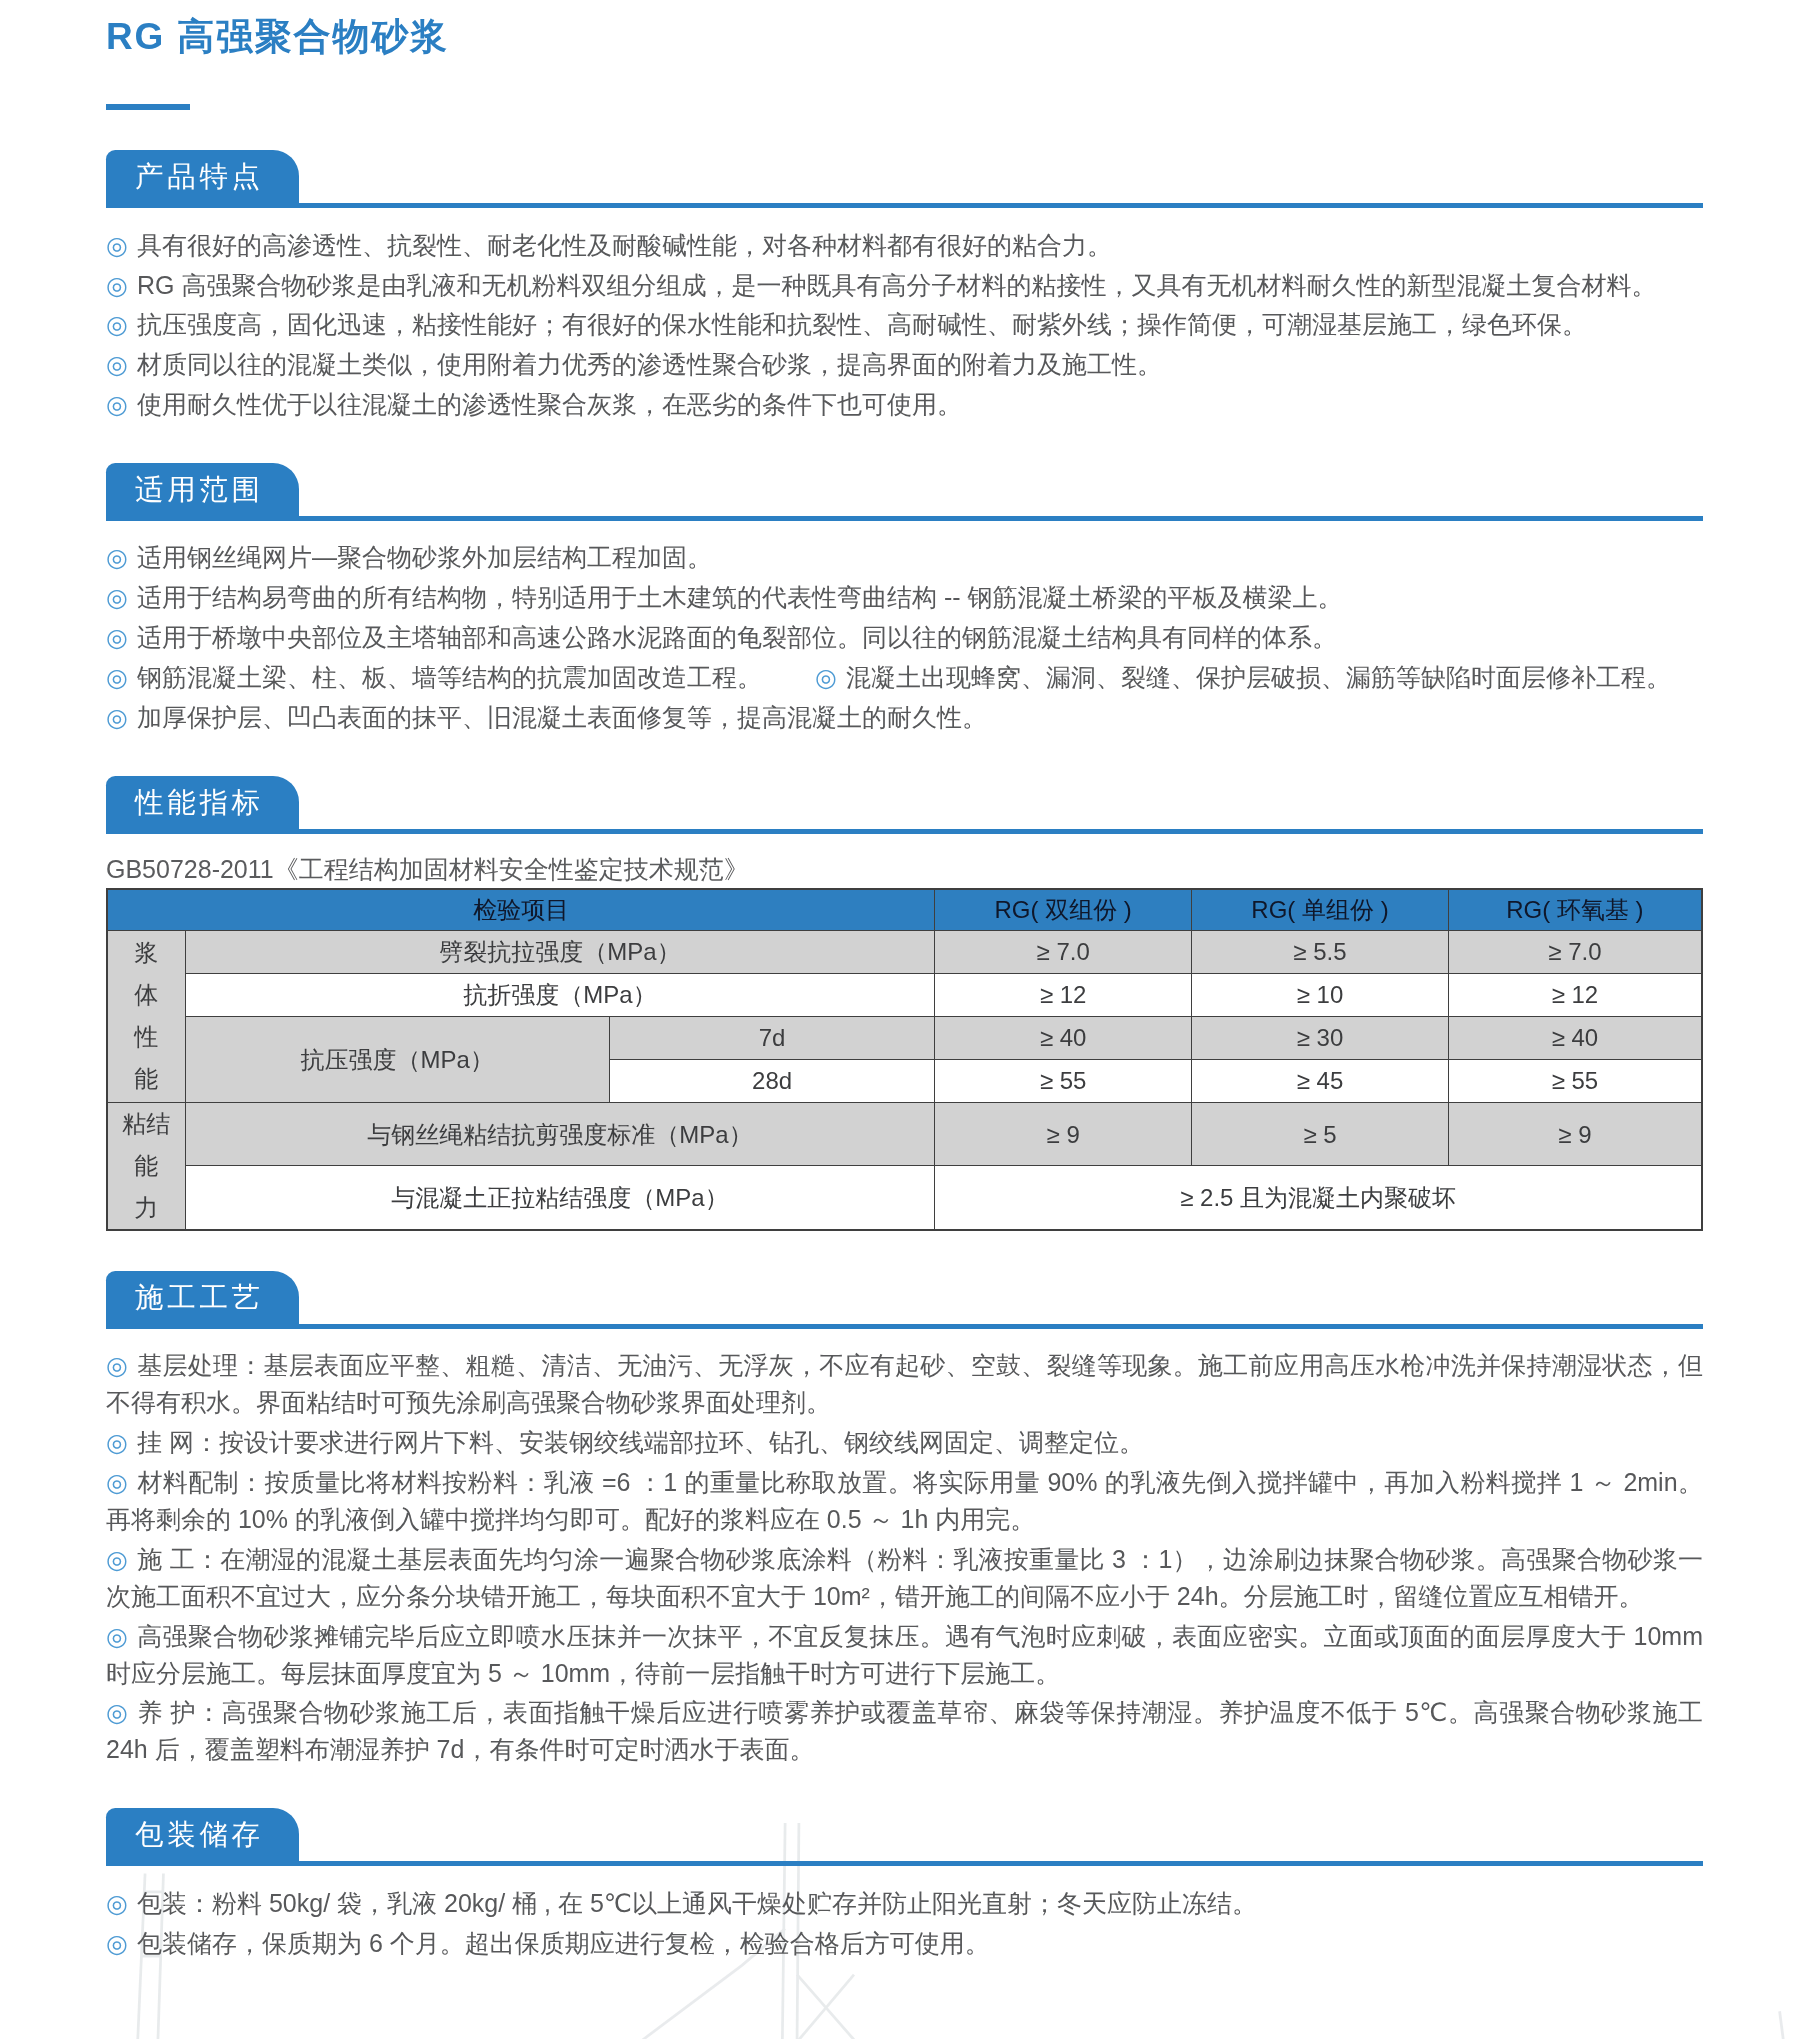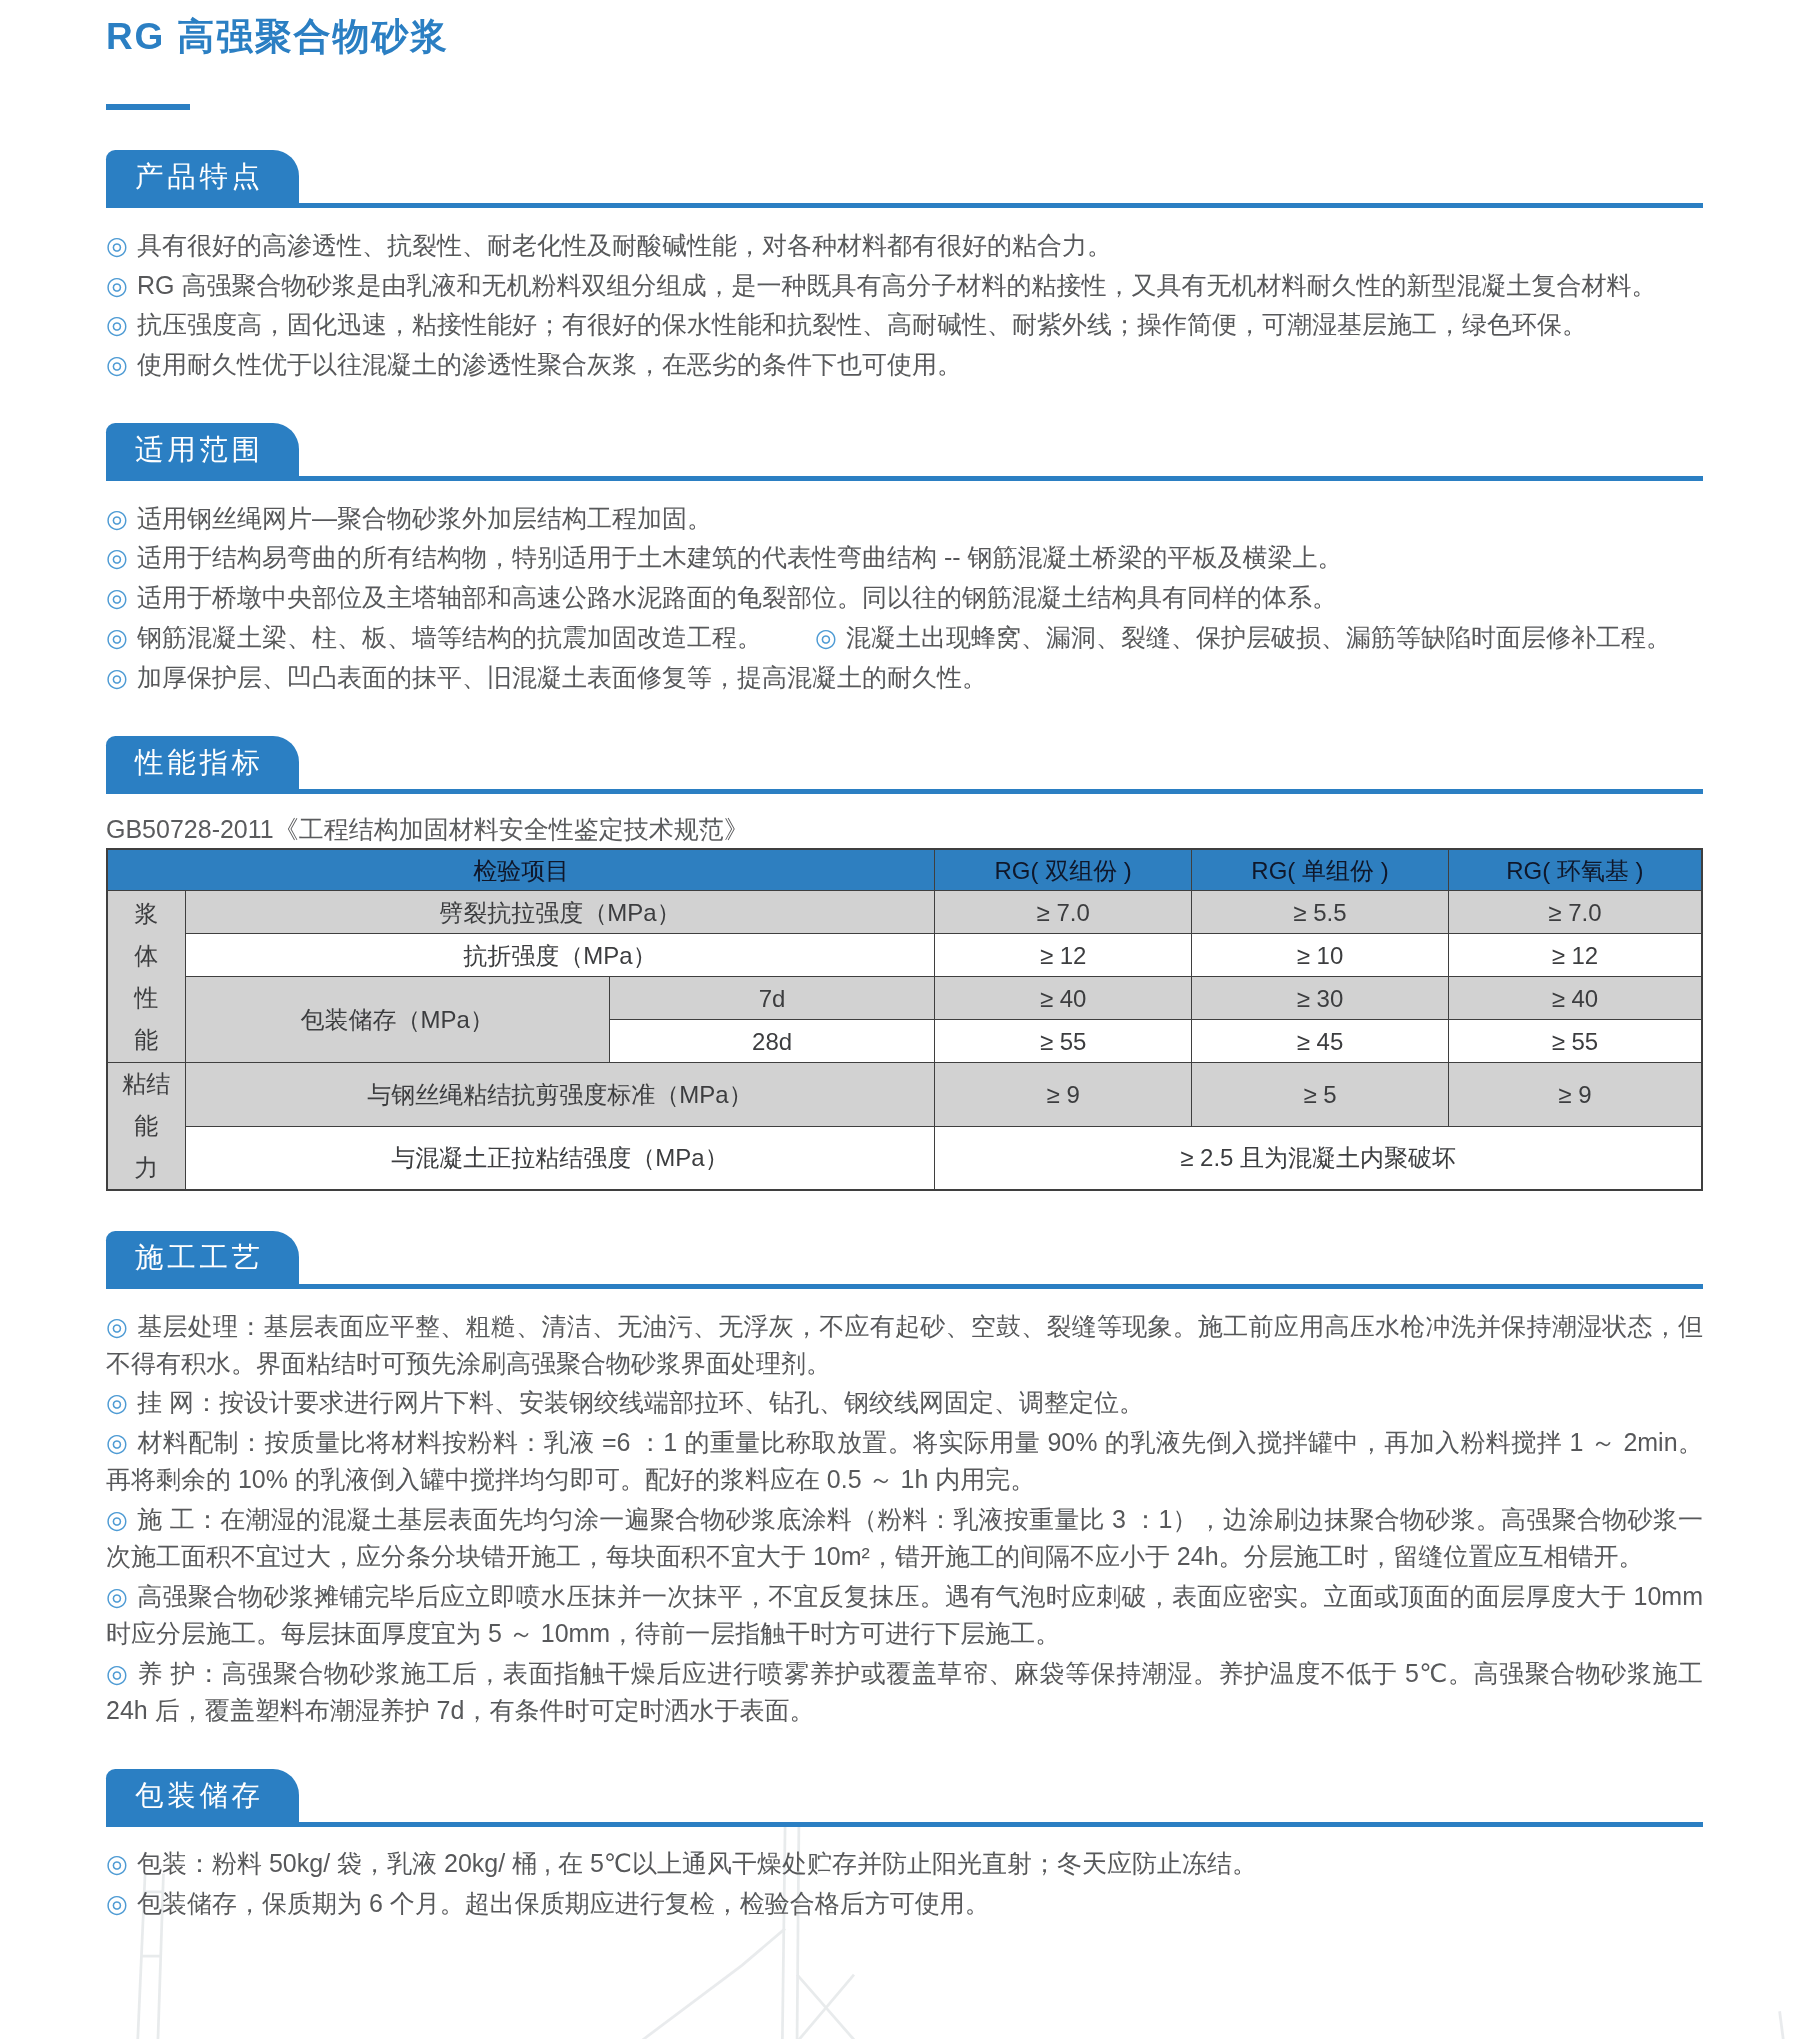--- a/index.html
+++ b/index.html
@@ -78,20 +78,21 @@
   <div class="title-underline"></div>
 
   <div class="section">
     <div class="section-header">
       <div class="badge">产品特点</div>
     </div>
     <div class="section-body">
         <p class="bullet"><span class="mark">◎</span><span>具有很好的高渗透性、抗裂性、耐老化性及耐酸碱性能，对各种材料都有很好的粘合力。</span></p>
         <p class="bullet"><span class="mark">◎</span><span>RG 高强聚合物砂浆是由乳液和无机粉料双组分组成，是一种既具有高分子材料的粘接性，又具有无机材料耐久性的新型混凝土复合材料。</span></p>
         <p class="bullet"><span class="mark">◎</span><span>抗压强度高，固化迅速，粘接性能好；有很好的保水性能和抗裂性、高耐碱性、耐紫外线；操作简便，可潮湿基层施工，绿色环保。</span></p>
+        <p class="bullet"><span class="mark">◎</span><span>材质同以往的混凝土类似，使用附着力优秀的渗透性聚合砂浆，提高界面的附着力及施工性。</span></p>
         <p class="bullet"><span class="mark">◎</span><span>使用耐久性优于以往混凝土的渗透性聚合灰浆，在恶劣的条件下也可使用。</span></p>
       </div>
   </div>
 
   <div class="section">
     <div class="section-header">
       <div class="badge">适用范围</div>
     </div>
     <div class="section-body">
         <p class="bullet"><span class="mark">◎</span><span>适用钢丝绳网片—聚合物砂浆外加层结构工程加固。</span></p>
@@ -136,21 +137,21 @@
             <td class="gray">≥ 5.5</td>
             <td class="gray">≥ 7.0</td>
           </tr>
           <tr>
             <td colspan="2">抗折强度（MPa）</td>
             <td>≥ 12</td>
             <td>≥ 10</td>
             <td>≥ 12</td>
           </tr>
           <tr>
-            <td rowspan="2" class="gray">包装储存（MPa）</td>
+            <td rowspan="2" class="gray">抗压强度（MPa）</td>
             <td class="gray">7d</td>
             <td class="gray">≥ 40</td>
             <td class="gray">≥ 30</td>
             <td class="gray">≥ 40</td>
           </tr>
           <tr>
             <td>28d</td>
             <td>≥ 55</td>
             <td>≥ 45</td>
             <td>≥ 55</td>

